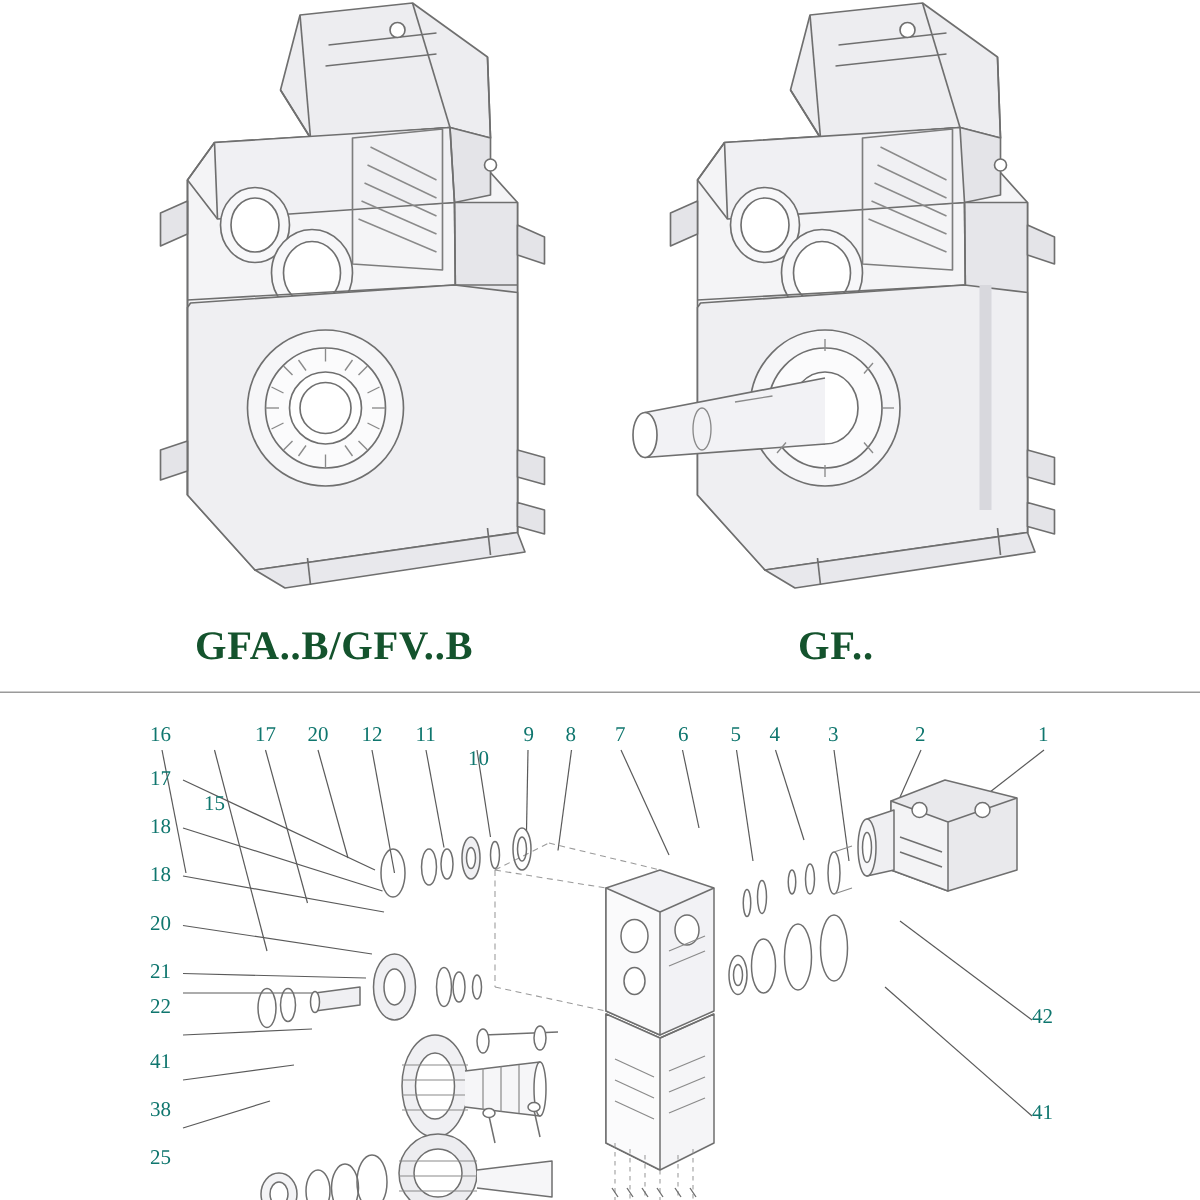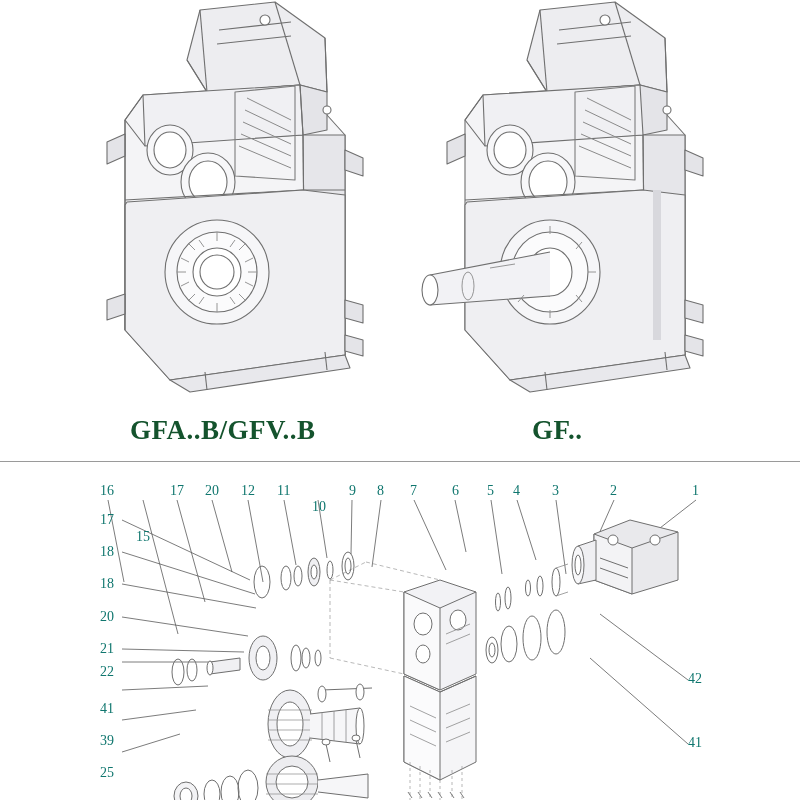--- a/index.html
+++ b/index.html
@@ -429,20 +429,20 @@
     <div class="num" style="left:610px; top:22px;">2</div>
     <div class="num" style="left:692px; top:22px;">1</div>
 
     <div class="num" style="left:100px; top:51px;">17</div>
     <div class="num" style="left:100px; top:83px;">18</div>
     <div class="num" style="left:100px; top:115px;">18</div>
     <div class="num" style="left:100px; top:148px;">20</div>
     <div class="num" style="left:100px; top:180px;">21</div>
     <div class="num" style="left:100px; top:203px;text-align:center;">22</div>
     <div class="num" style="left:100px; top:240px;">41</div>
-    <div class="num" style="left:100px; top:272px;">39</div>
+    <div class="num" style="left:100px; top:272px;">38</div>
     <div class="num" style="left:100px; top:304px;">25</div>
 
     <div class="num" style="left:688px; top:210px;text-align:center;">42</div>
     <div class="num" style="left:688px; top:274px;text-align:center;">41</div>
   </div>
 
 </div>
 
 </body></html>

